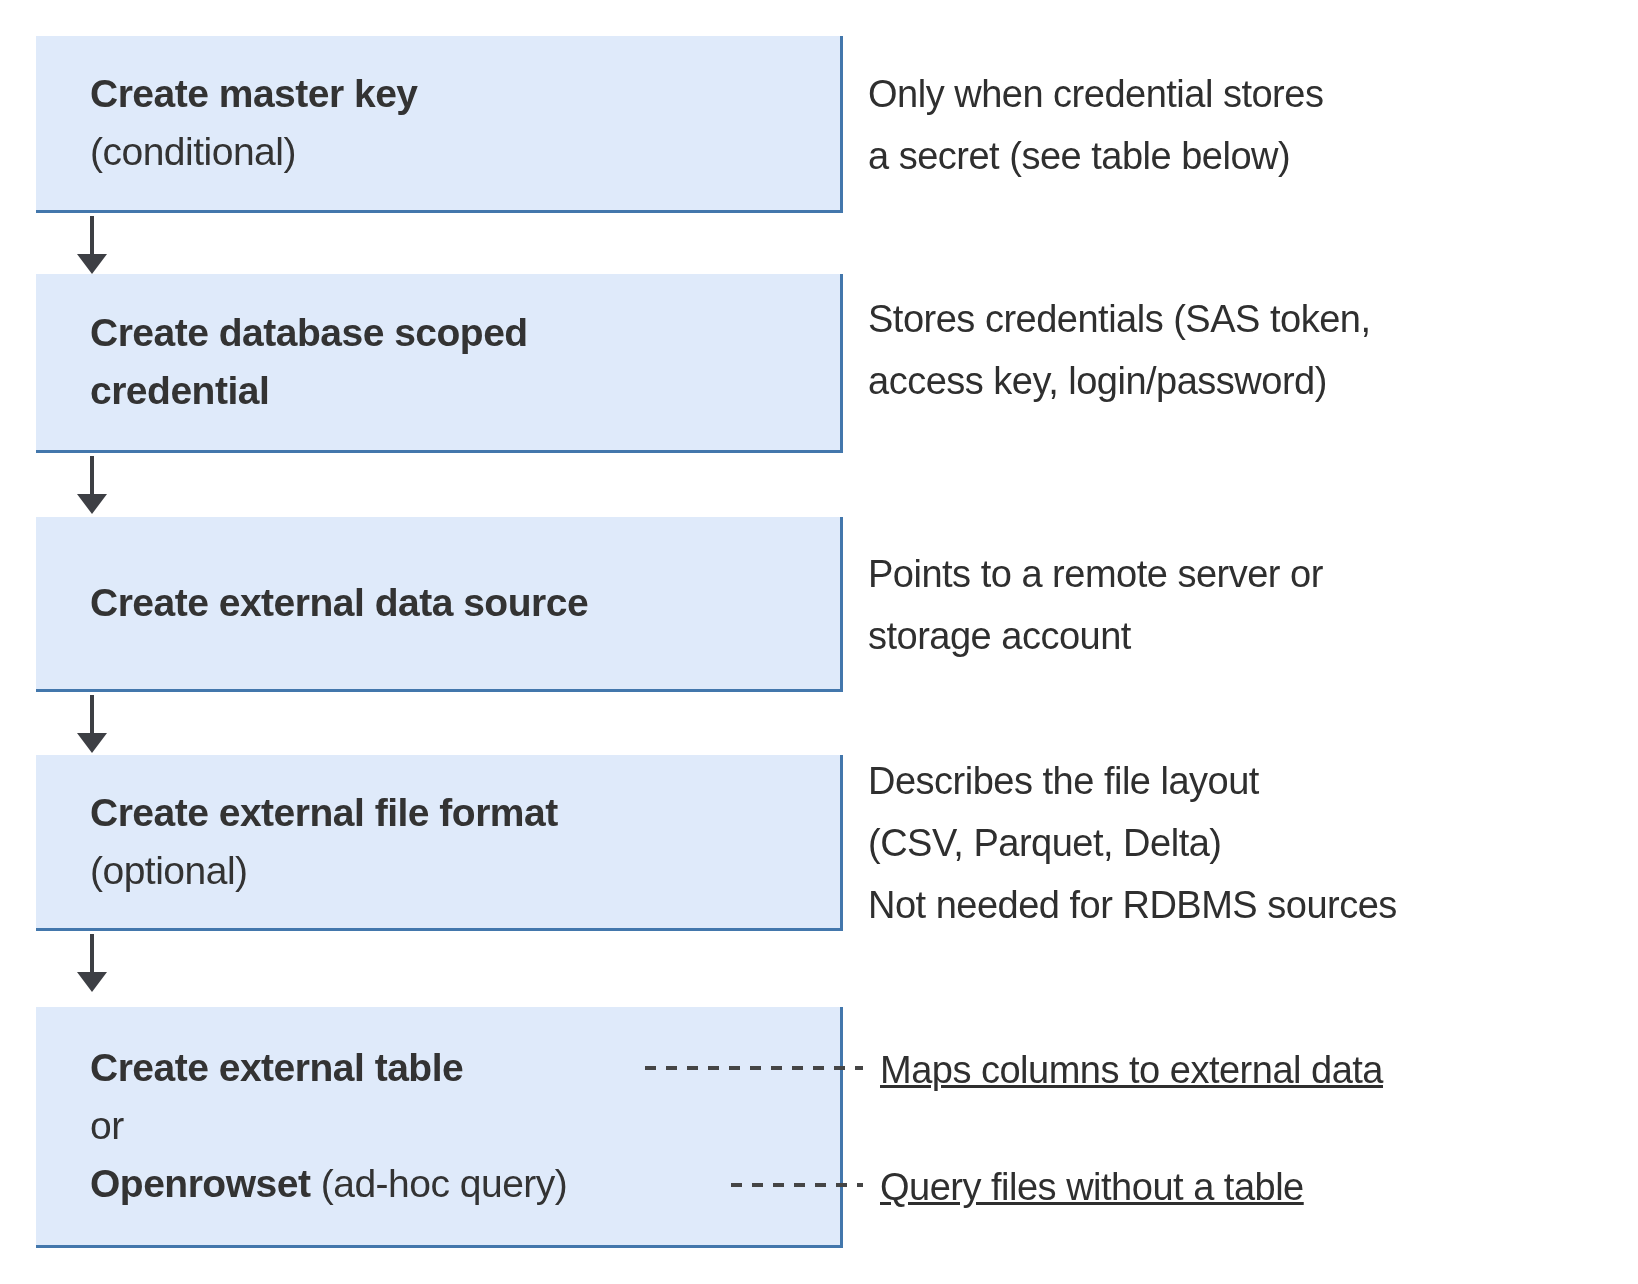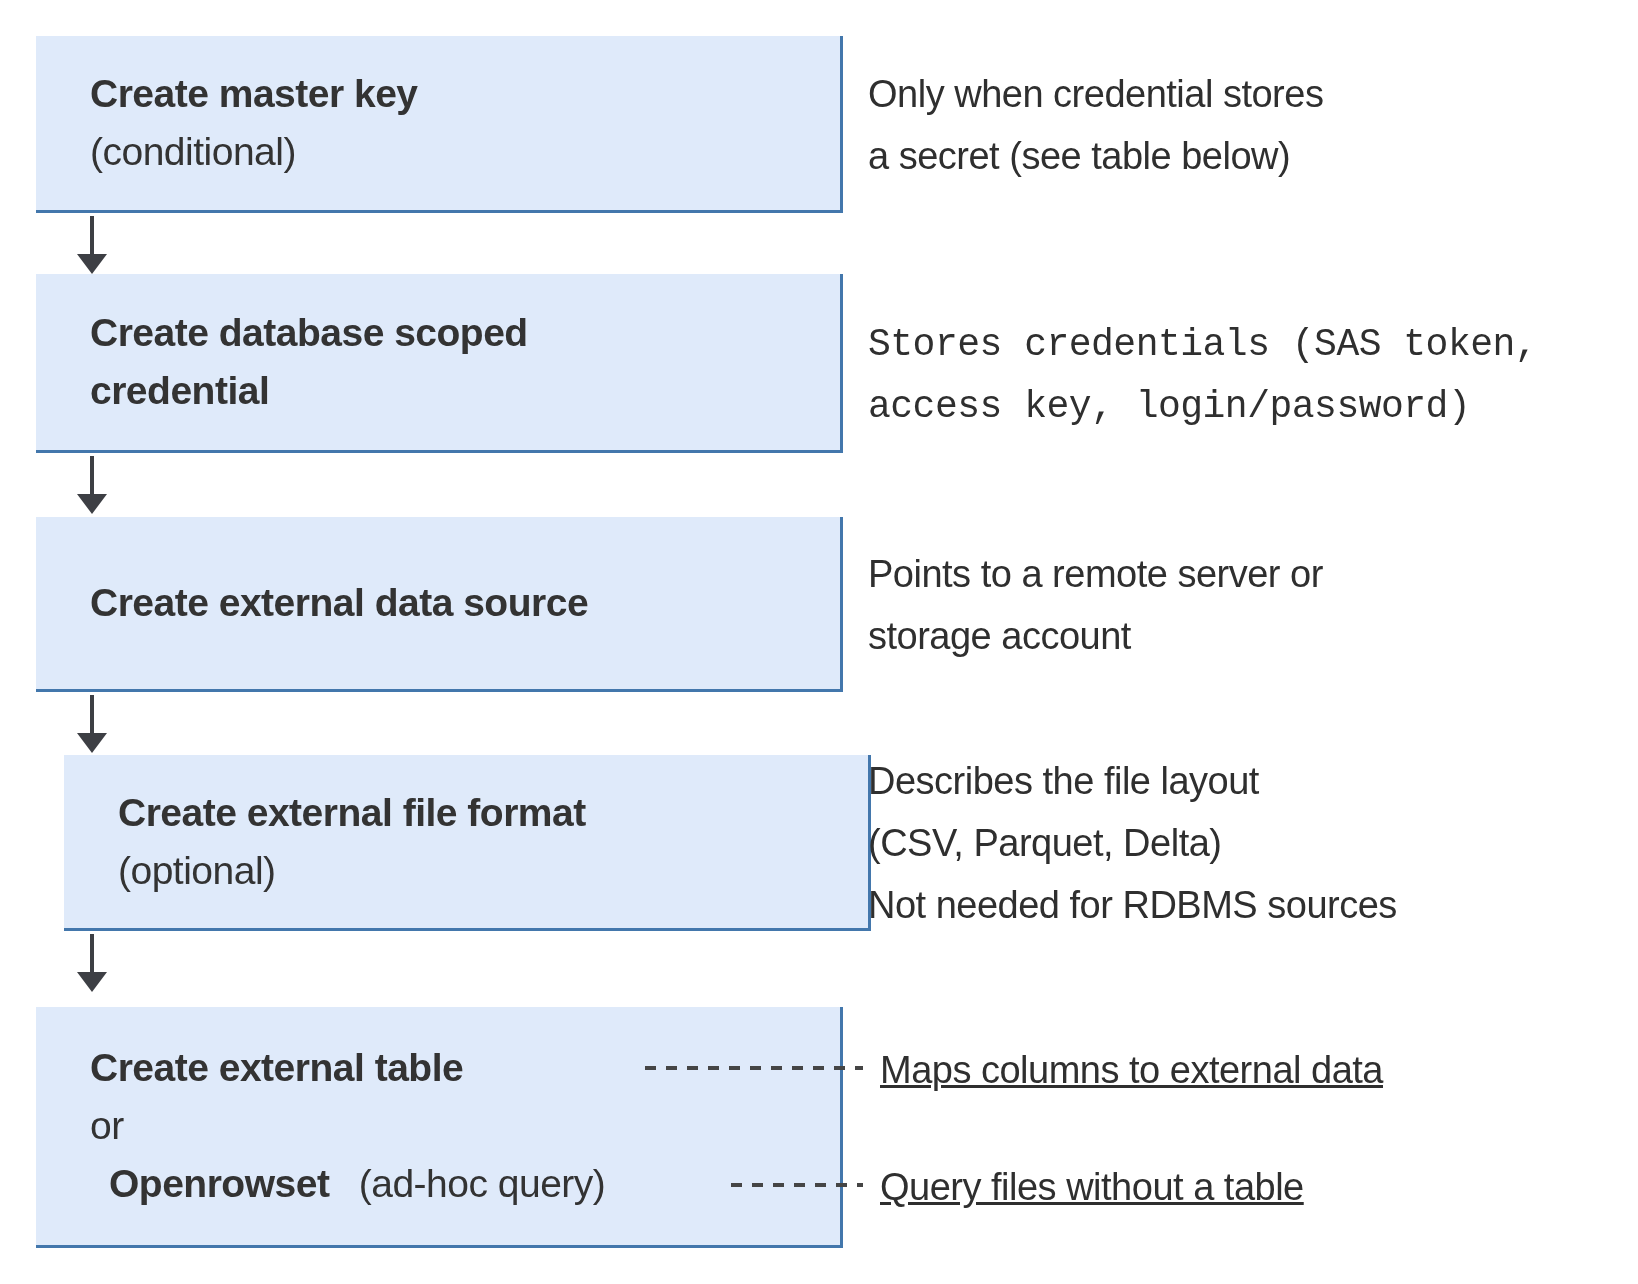--- a/index.html
+++ b/index.html
@@ -22,33 +22,33 @@
     border-right: 3px solid #4377ac;
     border-bottom: 3px solid #4377ac;
     display: flex;
     flex-direction: column;
     justify-content: center;
     padding-left: 54px;
   }
   .pos-b1 { top: 36px;   height: 177px; }
   .pos-b2 { top: 274px;  height: 179px; }
   .pos-b3 { top: 517px;  height: 175px; }
-  .pos-b4 { top: 755px;  height: 176px; margin-left: 28px; }
+  .pos-b4 { top: 755px;  height: 176px; }
   .pos-b5 { top: 1007px; height: 241px; }
 
   .box-line {
     display: block;
     font-size: 39px;
     line-height: 58px;
     color: #333333;
     letter-spacing: -0.5px;
     white-space: pre-line;
   }
   .bold { font-weight: bold; }
-  .inline { display: inline; margin-left: 19px; }
+  .inline { display: inline; }
 
   
   .arrow { position: absolute; left: 74px; width: 36px; }
   .pos-a1 { top: 216px; height: 58px; }
   .pos-a2 { top: 456px; height: 58px; }
   .pos-a3 { top: 695px; height: 58px; }
   .pos-a4 { top: 934px; height: 58px; }
   .arrow .shaft {
     position: absolute; left: 16px; top: 0; bottom: 16px;
     width: 4px; background: #3d3f44;
@@ -68,21 +68,21 @@
     width: 760px;
     display: flex;
     align-items: center;
     font-size: 38px;
     line-height: 62px;
     color: #2f2f2f;
     letter-spacing: -0.5px;
     white-space: pre-line;
   }
   .pos-n1 { top: 36px;  height: 177px; }
-  .pos-n2 { top: 286px; height: 179px; font-family: Liberation Mono, monospace; }
+  .pos-n2 { top: 260px; height: 179px; }
   .pos-n3 { top: 517px; height: 175px; }
   .pos-n4 { top: 741px; height: 204px; }
 
   .note-single {
     position: absolute;
     left: 880px;
     transform: translateY(-50%);
     font-size: 38px;
     line-height: 1;
     color: #2f2f2f;

